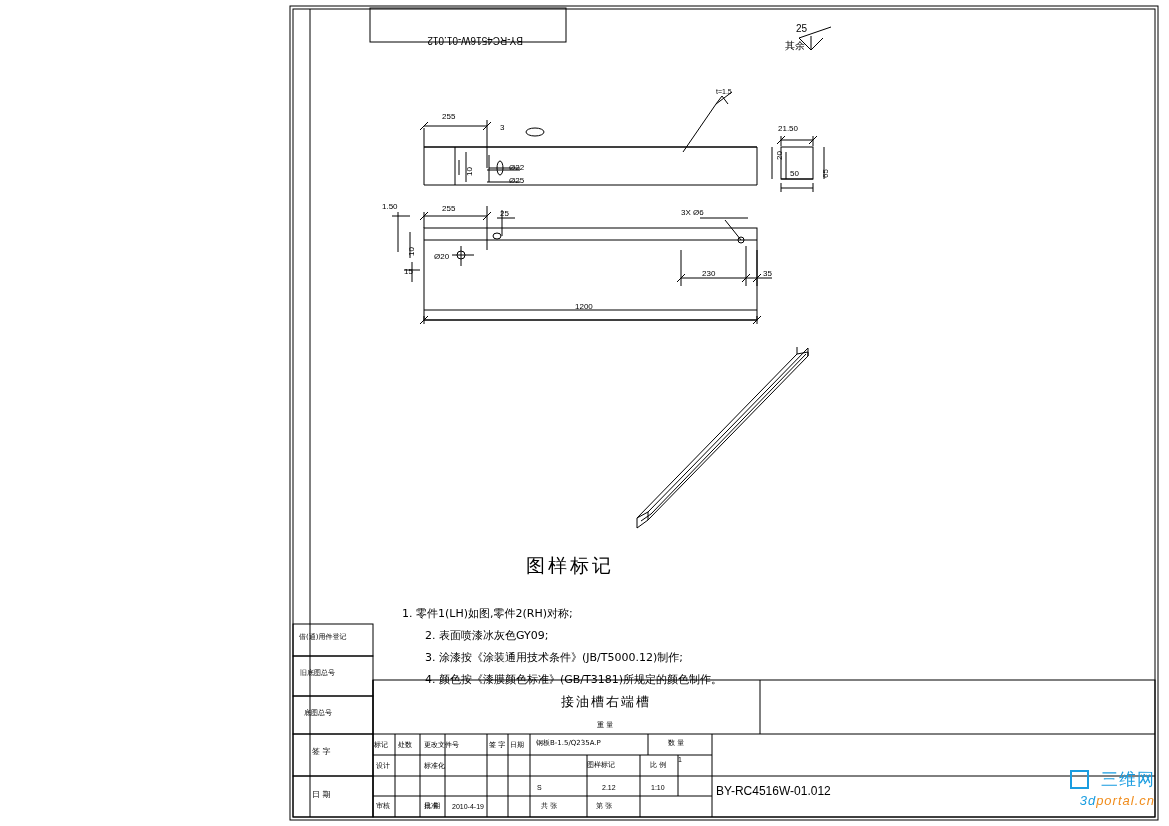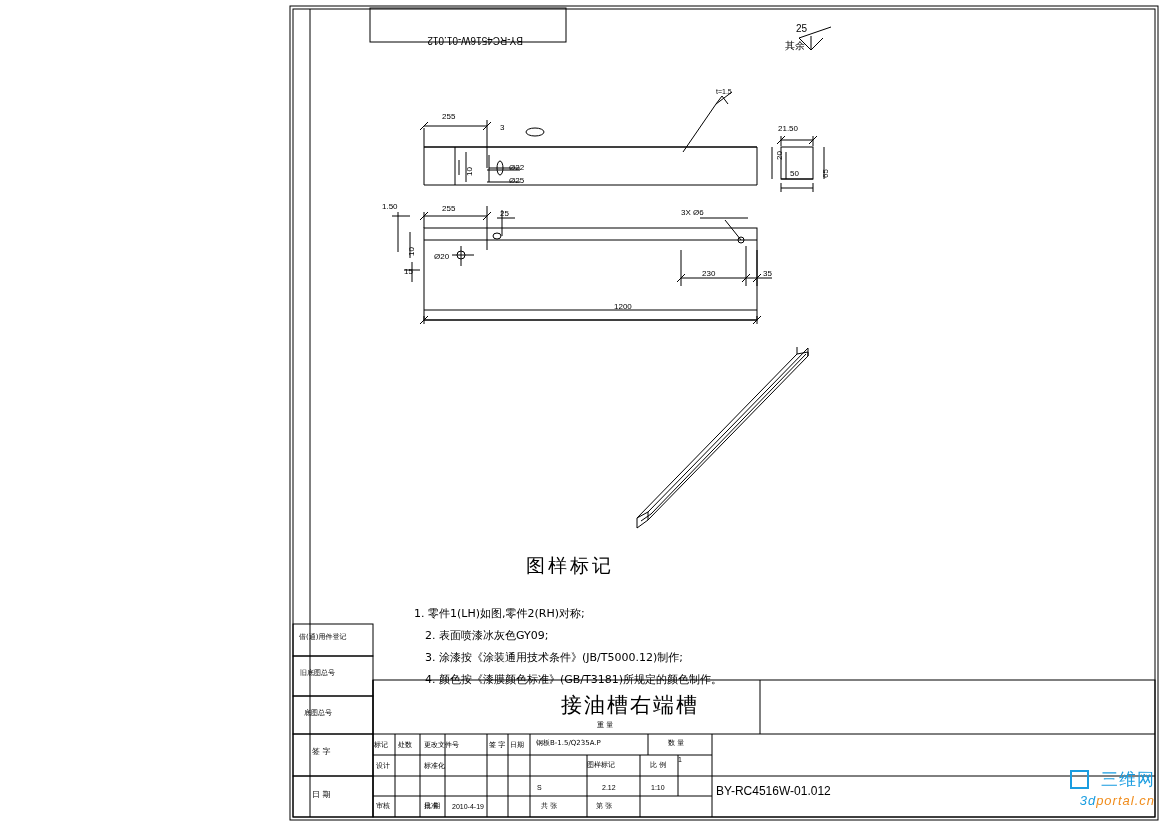--- a/index.html
+++ b/index.html
@@ -5,21 +5,21 @@
   html,body{margin:0;padding:0;background:#ffffff;}
   body{width:1169px;height:826px;position:relative;overflow:hidden;
        font-family:"Liberation Sans", sans-serif; color:#000;}
   .sheet{position:absolute;left:0;top:0;width:1169px;height:826px;}
   .txt{position:absolute;white-space:nowrap;font-size:10px;line-height:1;}
   .cn{font-family:"DejaVu Sans", sans-serif;}
   .small{font-size:8px;}
   .tiny{font-size:7px;}
   .mid{font-size:11px;}
   .big{font-size:19px;letter-spacing:3px;}
-  .title{font-size:21px;letter-spacing:2px;}
+  .title{font-size:13px;letter-spacing:2px;}
   .rot90{transform:rotate(-90deg);transform-origin:left top;}
   svg{position:absolute;left:0;top:0;overflow:visible;}
   .logo{position:absolute;right:14px;bottom:18px;text-align:right;}
   .logo .mark{display:flex;align-items:center;gap:12px;justify-content:flex-end;}
   .logo .sq{width:19px;height:19px;border:2px solid #1a9de0;box-sizing:border-box;}
   .logo .name{color:#1a9de0;font-size:17px;letter-spacing:1px;font-family:"DejaVu Sans",sans-serif;}
   .logo .url{color:#1a9de0;font-size:13px;letter-spacing:1px;margin-top:2px;font-style:italic;}
   .logo .url .dom{color:#f08c1b;}
 </style>
 </head>
@@ -196,24 +196,24 @@
 
   <div class="txt small" style="left:382px;top:203px;">1.50</div>
   <div class="txt small" style="left:442px;top:205px;">255</div>
   <div class="txt small" style="left:500px;top:210px;">25</div>
   <div class="txt small" style="left:681px;top:209px;">3X Ø6</div>
   <div class="txt small rot90" style="left:408px;top:256px;">10</div>
   <div class="txt small" style="left:434px;top:253px;">Ø20</div>
   <div class="txt small" style="left:404px;top:268px;">15</div>
   <div class="txt small" style="left:702px;top:270px;">230</div>
   <div class="txt small" style="left:763px;top:270px;">35</div>
-  <div class="txt small" style="left:575px;top:303px;margin-left:39px;">1200</div>
+  <div class="txt small" style="left:575px;top:303px;">1200</div>
 
   <div class="txt cn big" style="left:526px;top:556px;">图样标记</div>
-  <div class="txt cn mid" style="left:414px;top:608px;">1.  零件1(LH)如图,零件2(RH)对称;</div>
+  <div class="txt cn mid" style="left:402px;top:608px;">1.  零件1(LH)如图,零件2(RH)对称;</div>
   <div class="txt cn mid" style="left:425px;top:630px;">2.  表面喷漆冰灰色GY09;</div>
   <div class="txt cn mid" style="left:425px;top:652px;">3.  涂漆按《涂装通用技术条件》(JB/T5000.12)制作;</div>
   <div class="txt cn mid" style="left:425px;top:674px;">4.  颜色按《漆膜颜色标准》(GB/T3181)所规定的颜色制作。</div>
 
   <div class="txt cn tiny" style="left:299px;top:634px;">借(通)用件登记</div>
   <div class="txt cn tiny" style="left:300px;top:670px;">旧底图总号</div>
   <div class="txt cn tiny" style="left:304px;top:710px;">底图总号</div>
   <div class="txt cn small" style="left:312px;top:748px;">签 字</div>
   <div class="txt cn small" style="left:312px;top:791px;">日 期</div>
 

